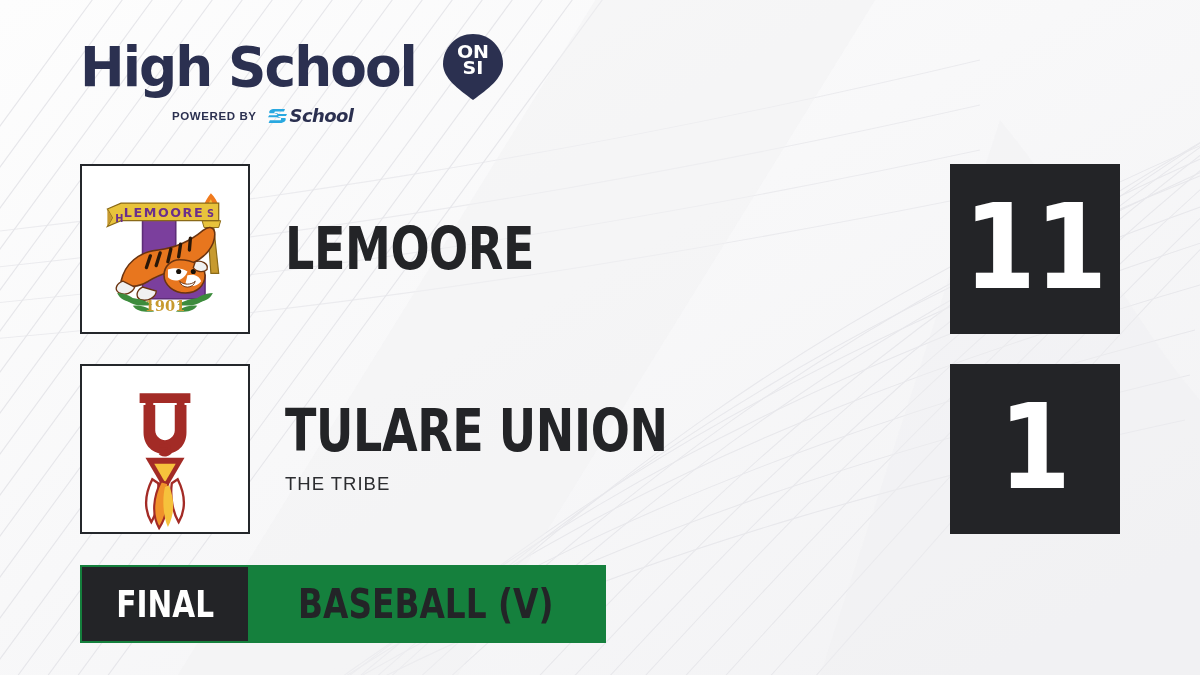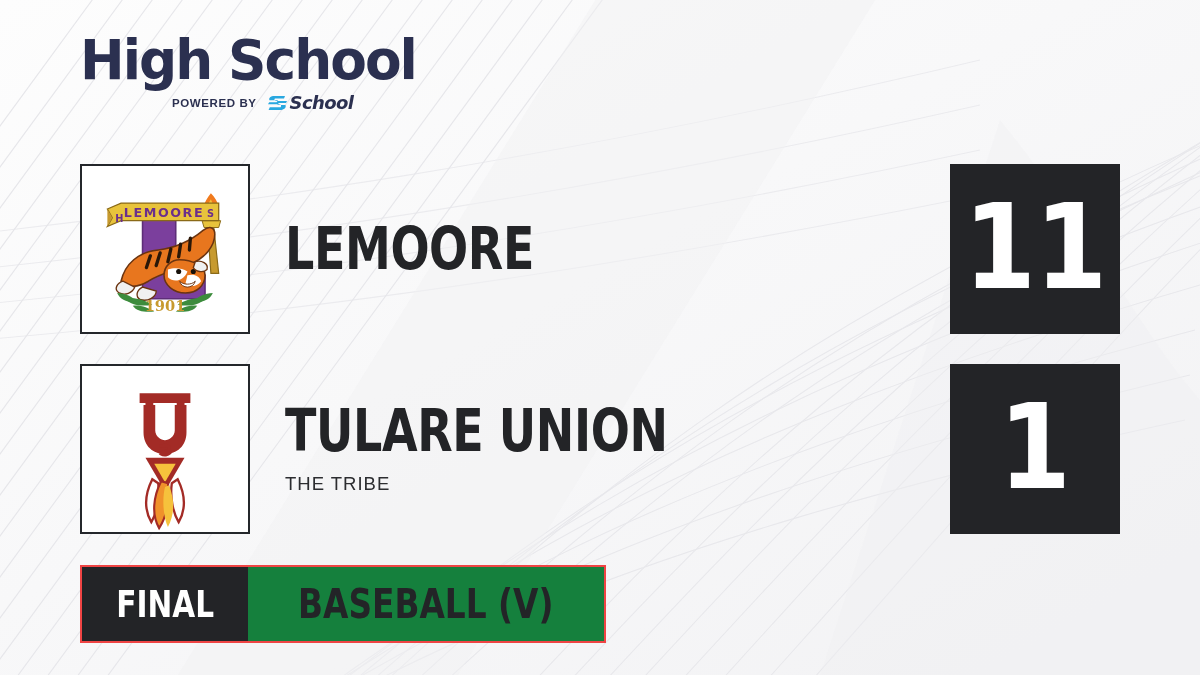--- a/index.html
+++ b/index.html
@@ -104,21 +104,21 @@
     line-height:1;
     color:#ffffff;
     letter-spacing:-1px;
     transform:scaleX(0.88) translateY(-2px);
   }
 
   
   .status-bar {
     position:absolute; left:80px; top:565px;
     height:78px; display:flex; align-items:stretch;
-    border:2px solid #ef4444;
+    border:2px solid #15803d;
   }
   .status-final {
     background:#232427; color:#ffffff;
     display:flex; align-items:center; justify-content:center;
     padding:0 22px; min-width:146px;
   }
   .status-final span {
     font-family:"DejaVu Sans", sans-serif; font-weight:bold;
     font-size:37px; letter-spacing:0px; line-height:1;
     transform:scaleX(0.80); transform-origin:center;
@@ -201,20 +201,29 @@
     <path d="M620 -40 L 900 -40 L 430 720 L 150 720 Z" opacity="0.55"></path>
     <path d="M1000 120 C 1090 230, 1140 330, 1200 400 L 1200 675 L 820 675 Z" opacity="0.45"></path>
   </g>
 </svg>
 
 <div id="stage">
 
   <div class="brand">
     <div class="brand-row">
       <div class="brand-word">High School</div>
+      <div class="pin">
+        <svg viewBox="0 0 62 68" width="62" height="68">
+          <path d="M31 1 C 14.4 1 1 14.4 1 31 C 1 45 16 56 31 67 C 46 56 61 45 61 31 C 61 14.4 47.6 1 31 1 Z" fill="#2b3050"></path>
+        </svg>
+        <div class="pin-txt">
+          <div>ON</div>
+          <div>SI</div>
+        </div>
+      </div>
     </div>
     <div class="powered">
       <div class="powered-label">POWERED BY</div>
       <div class="sbl">
         <svg class="sbl-mark" viewBox="0 0 19 16">
           <path d="M17 1 L 6.5 1 C 2.5 1 0.5 3 1.5 5.2 L 10 5.2 L 8.6 7.2 L 1.2 7.2 L 0 9.2 L 10.5 9.2 C 13 9.2 13.8 10.5 12.6 12.2 L 1.8 12.2 L 0.6 15 L 12 15 C 16.2 15 18.6 12.6 17.4 10 L 9.4 10 L 10.8 8 L 18 8 L 19 6 L 8.6 6 C 6.4 6 5.8 4.8 6.9 3.6 L 16 3.6 Z" fill="#29A8E0"></path>
         </svg>
         <div class="sbl-word">School</div>
       </div>
     </div>

